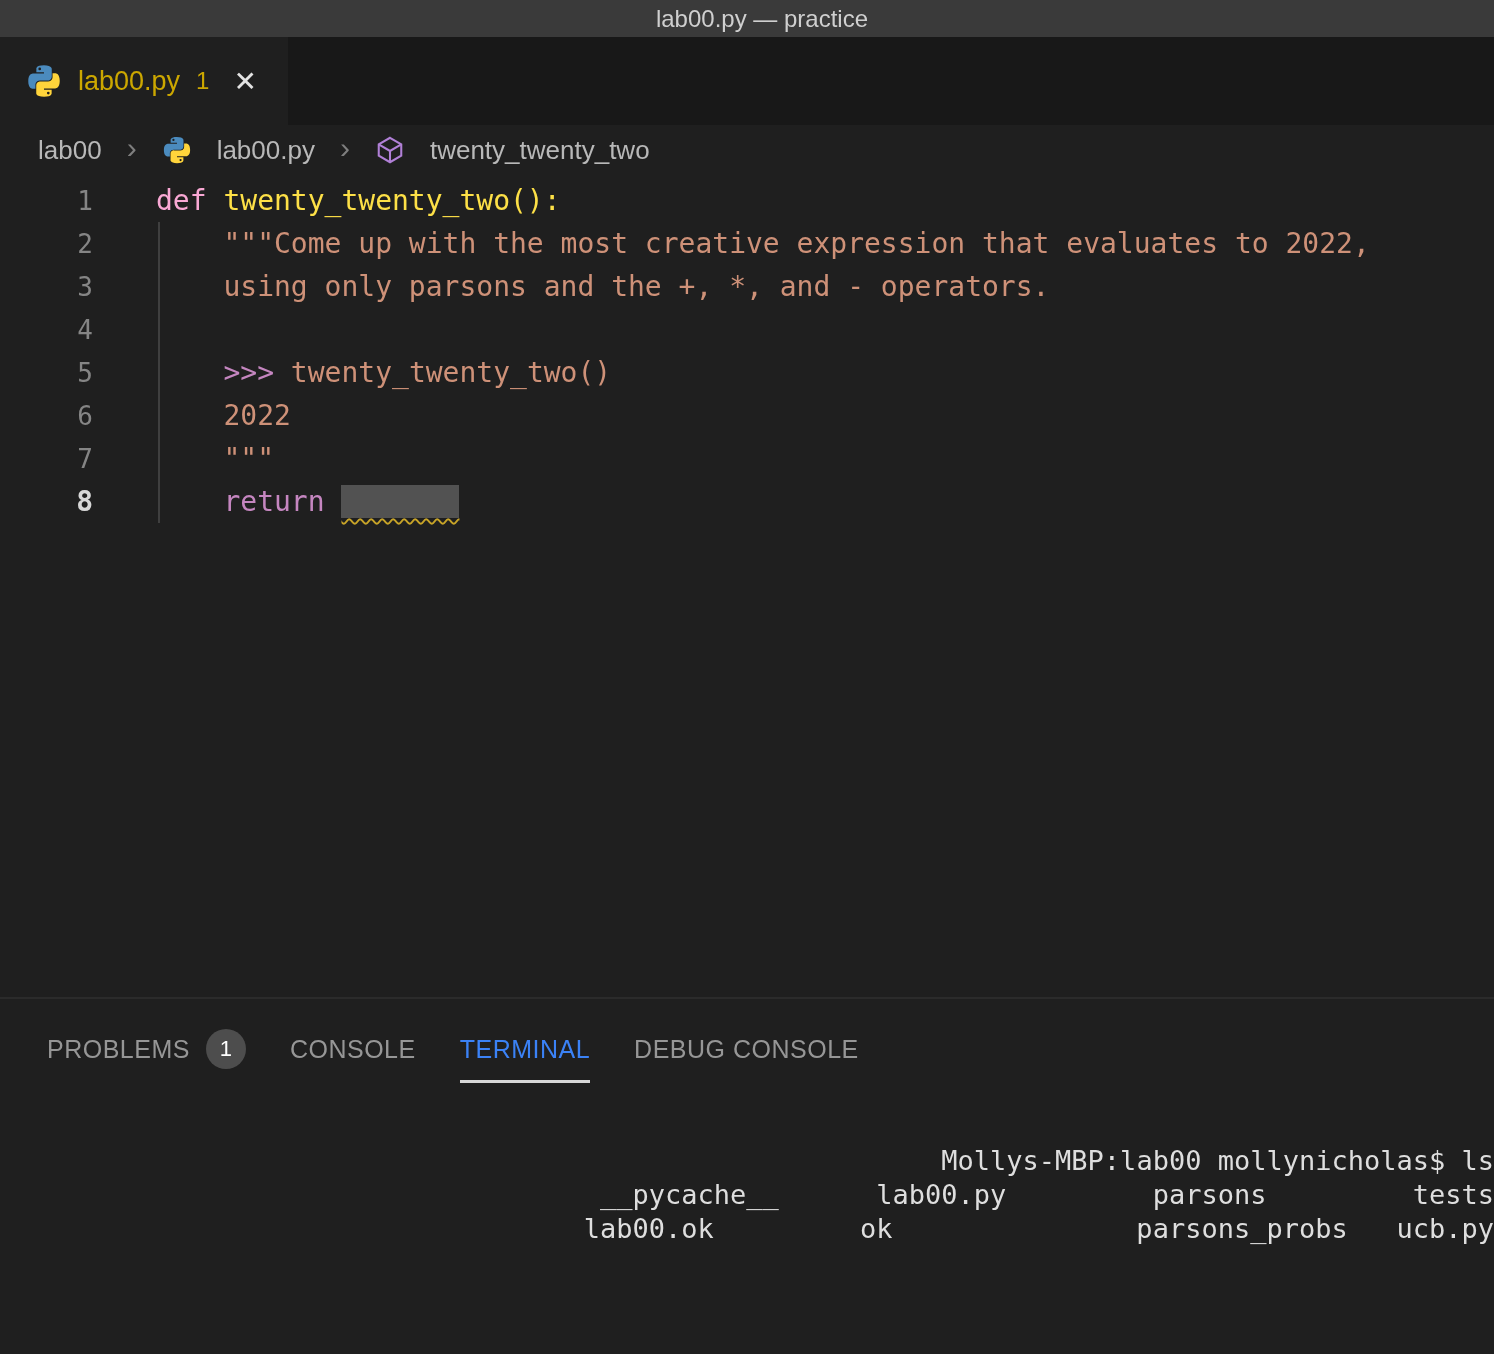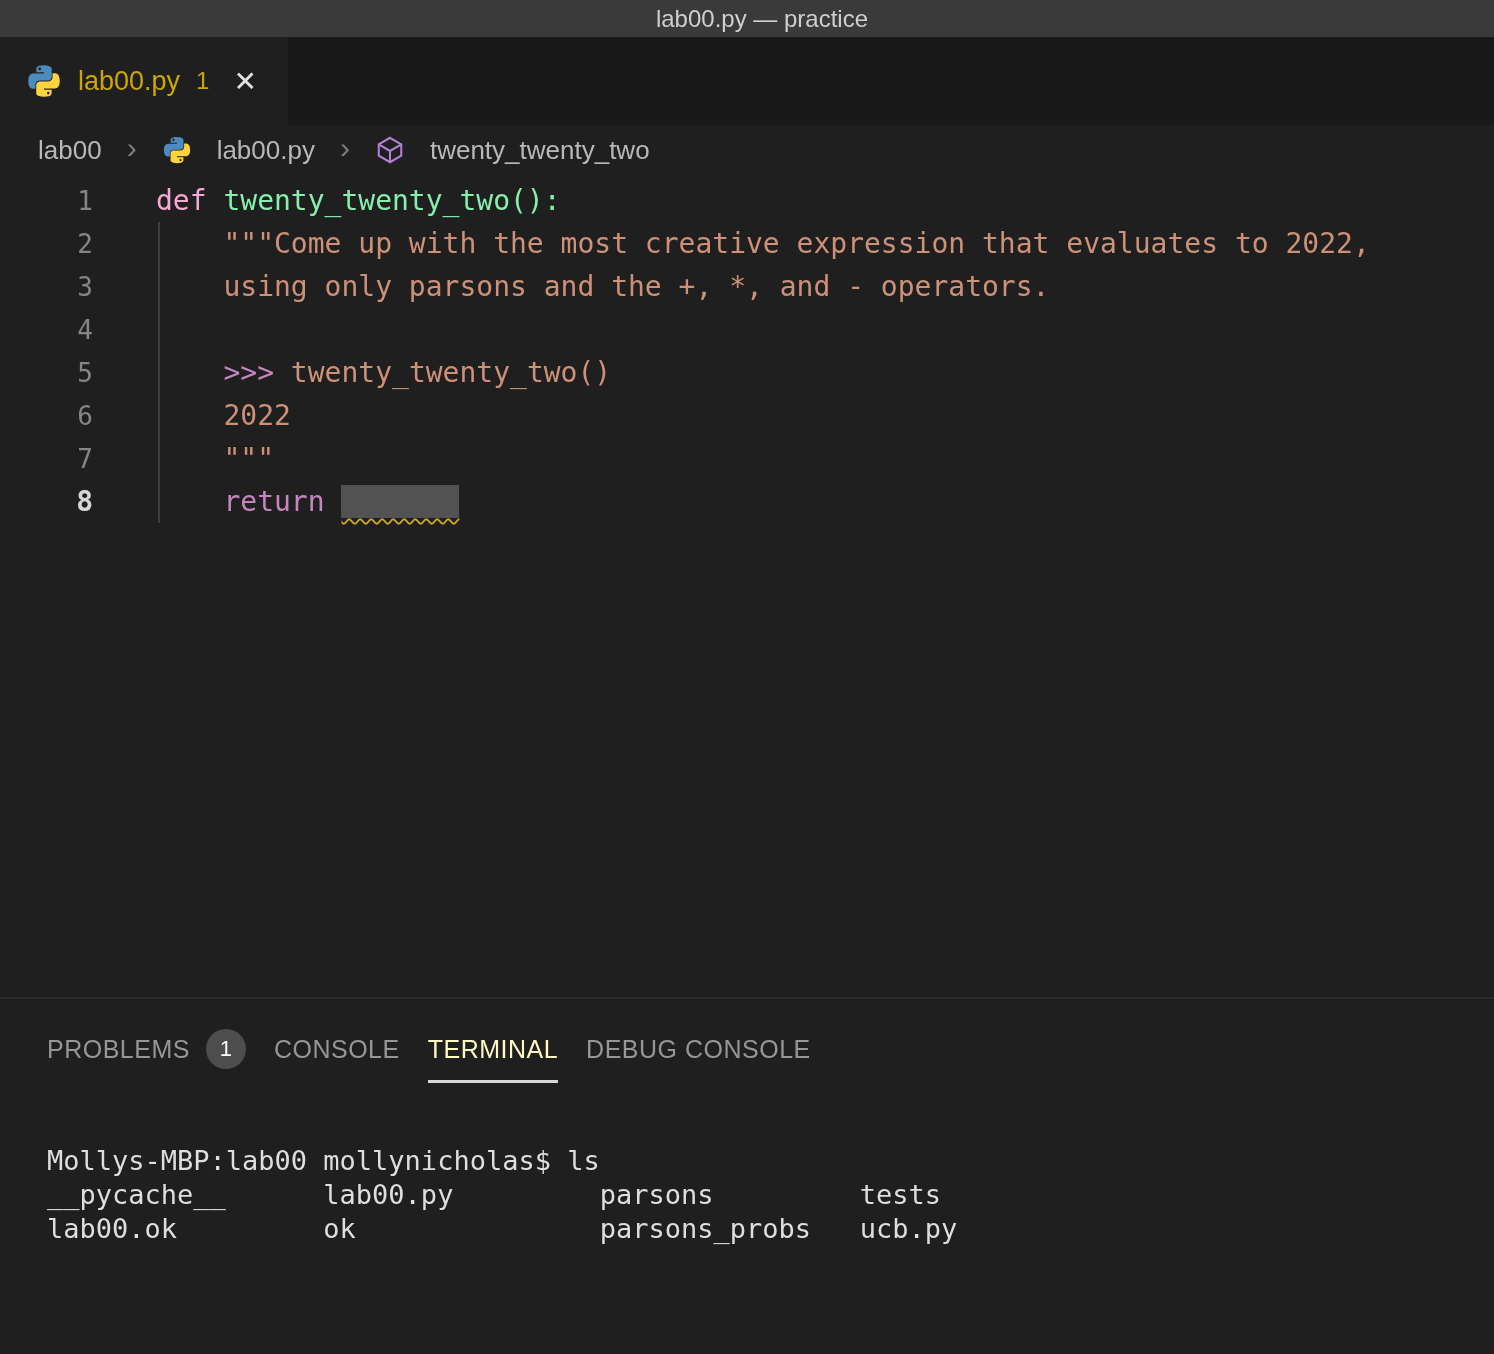--- a/index.html
+++ b/index.html
@@ -32,38 +32,38 @@
   .indent-guide { position:absolute; left:158px; top:47px; width:2px; height:301px;
                   background:#3f3f3f; }
   .ed-line { display:flex; height:43px; align-items:center; font-size:28px; }
   .ed-line .gutter { width:93px; flex:none; text-align:right; color:#858585;
                      font-size:26px; }
   .ed-line.active .gutter { color:#d7d7d7; font-weight:bold; font-size:28px; }
   .ed-line .code { padding-left:63px; white-space:pre; color:#d4d4d4; }
   .tok-kw  { color:#f9a8d4; }
   .tok-mag { color:#c586c0; }
   .tok-str { color:#ce9178; }
-  .tok-plain { color:#86efac; }
+  .tok-plain { color:#fde047; }
   .tok-sel { background:#525252; text-decoration:underline wavy #c8a427 2px;
              text-decoration-skip-ink:none; text-underline-offset:7px; }
 
   
   .panel { height:357px; background:#1f1f1f; border-top:2px solid #2b2b2b; }
-  .panel-tabs { display:flex; align-items:center; padding:30px 0 0 47px; gap:28px; }
+  .panel-tabs { display:flex; align-items:center; padding:30px 0 0 47px; gap:44px; }
   .panel-tab { display:flex; align-items:center; gap:16px; color:#969696;
                font-size:25px; letter-spacing:0.5px; padding-bottom:16px;
                border-bottom:3px solid transparent; cursor:pointer; }
-  .panel-tab.active { color:#fef9c3; border-bottom-color:#d7d7d7; }
+  .panel-tab.active { color:#3b82f6; border-bottom-color:#d7d7d7; }
   .panel-tab .badge { width:40px; height:40px; border-radius:50%; background:#4d4d4d;
                       color:#ffffff; font-size:22px; display:flex; align-items:center;
                       justify-content:center; letter-spacing:0; }
 
   .terminal { margin:56px 0 0 47px; font-family:"DejaVu Sans Mono", monospace;
               font-size:27px; color:#dedede; }
-  .term-line { white-space:pre; line-height:34px; height:34px; }
+  .term-line { white-space:pre; line-height:34px; height:34px;text-align:right; }
   .term-cursor { display:inline-block; width:20px; height:30px; background:#cfcfcf;
                  vertical-align:middle; margin-left:2px; }
 </style>
 </head>
 <body>
 
 <div class="titlebar">
   <span>lab00.py — practice</span>
 </div>
 

